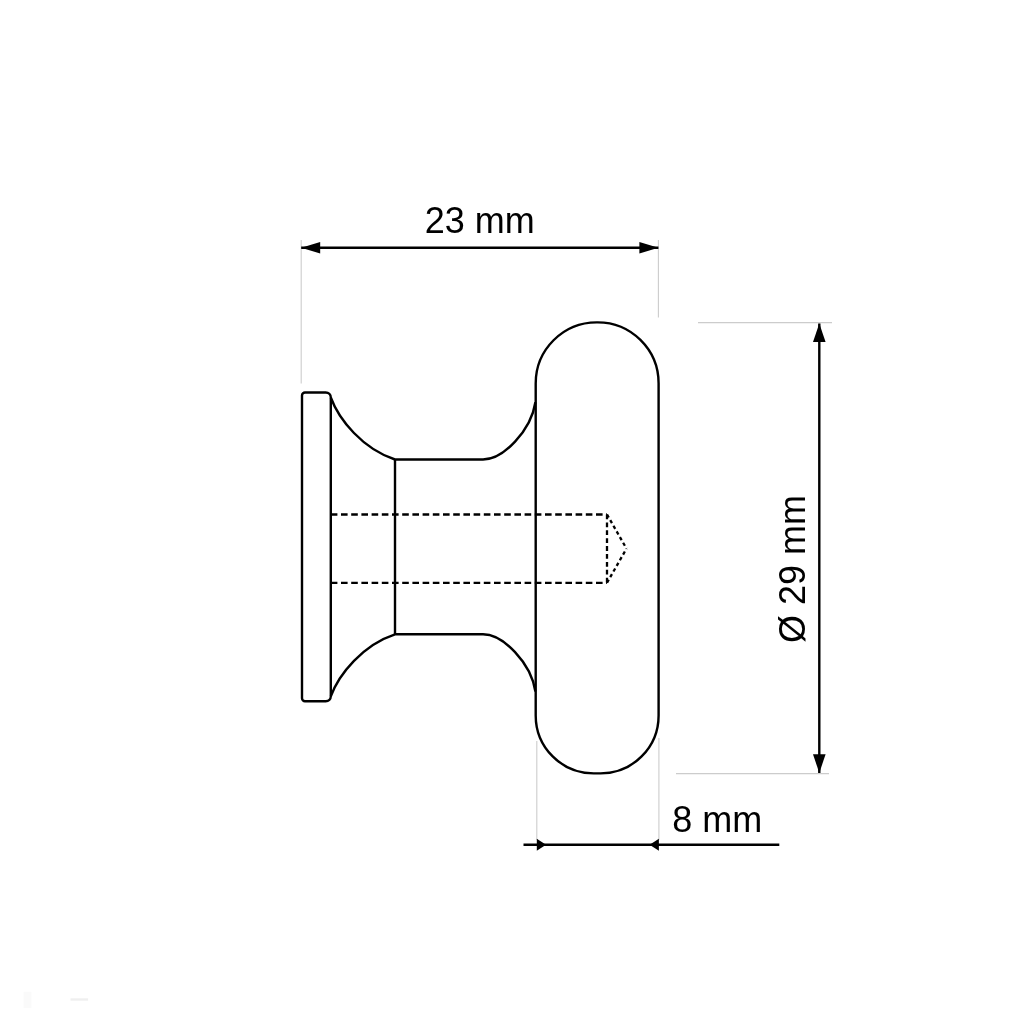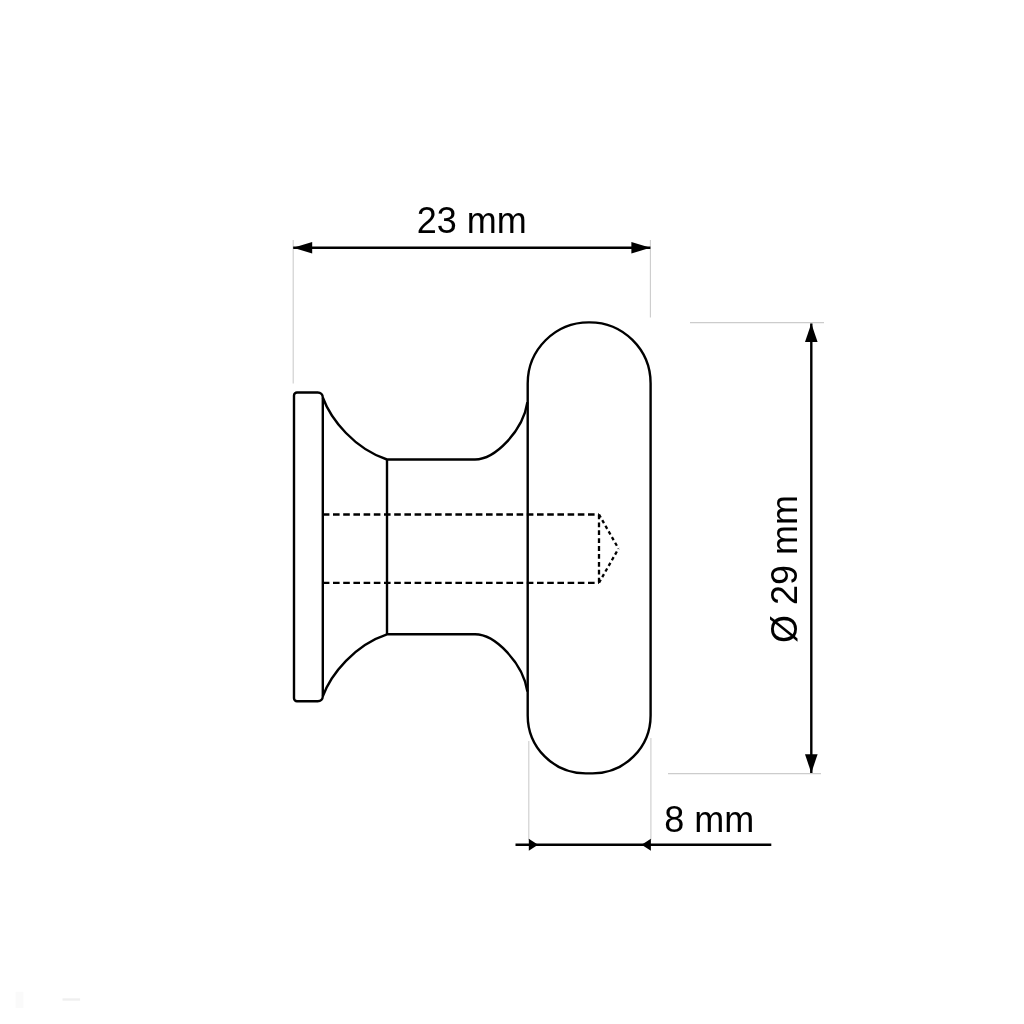--- a/index.html
+++ b/index.html
@@ -1,16 +1,16 @@
 <!DOCTYPE html>
 <html><head>
 <meta charset="utf-8">
 <style>
   html,body{margin:0;padding:0;background:#ffffff;}
-  .wrap{width:824px;height:1024px;position:relative;background:#ffffff;overflow:hidden;}
+  .wrap{width:824px;height:1024px;position:relative;background:#ffffff;overflow:hidden;margin-left:8px;}
   svg{position:absolute;left:0;top:0;}
   text{font-family:"Liberation Sans", sans-serif;font-size:36px;fill:#000;}
 </style>
 </head>
 <body>
 <div class="wrap">
 <svg width="1024" height="1024" viewBox="0 0 1024 1024">
   <rect x="0" y="0" width="1024" height="1024" fill="#ffffff"></rect>
 
   <rect x="15.6" y="991.7" width="7.8" height="16.3" fill="#fafafa"></rect>

